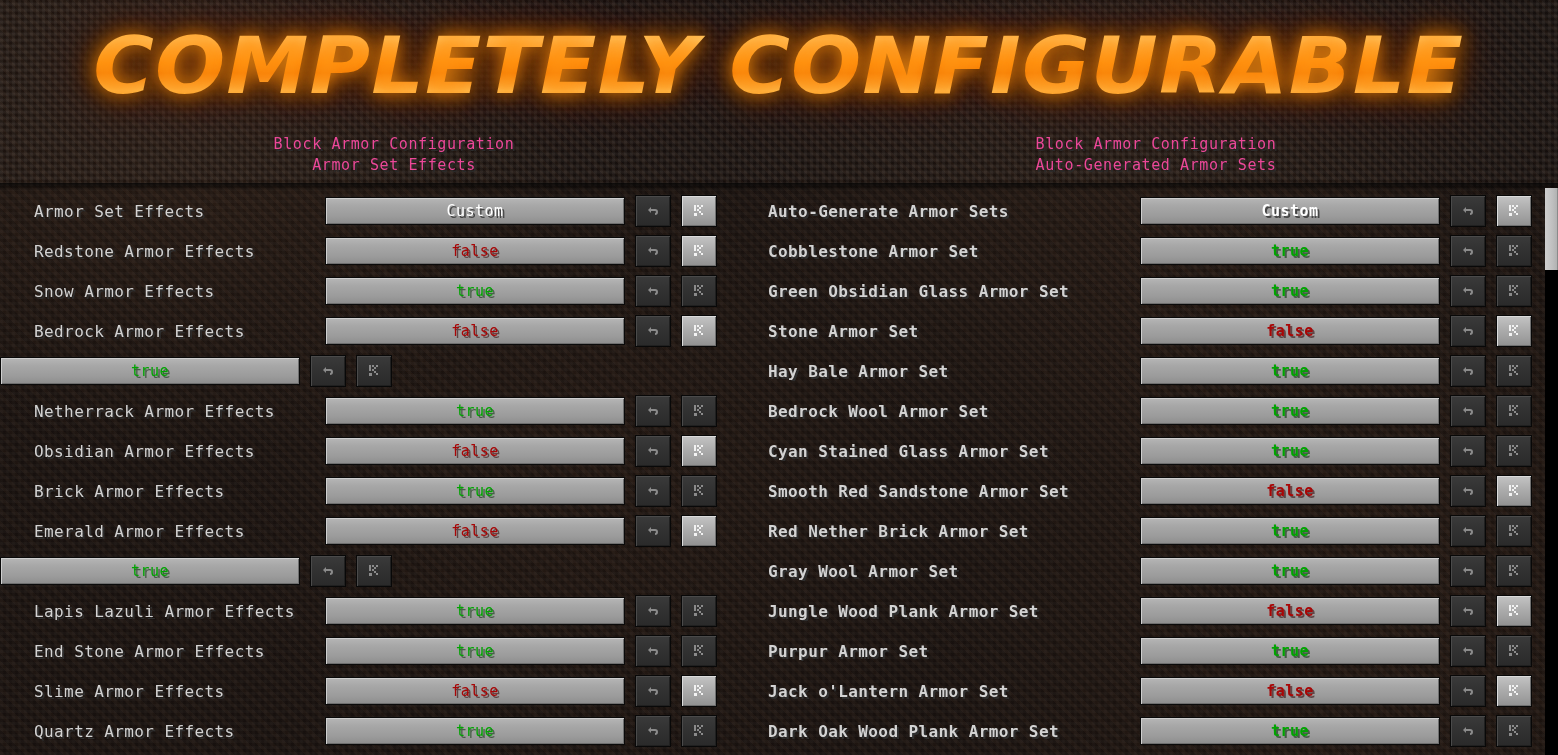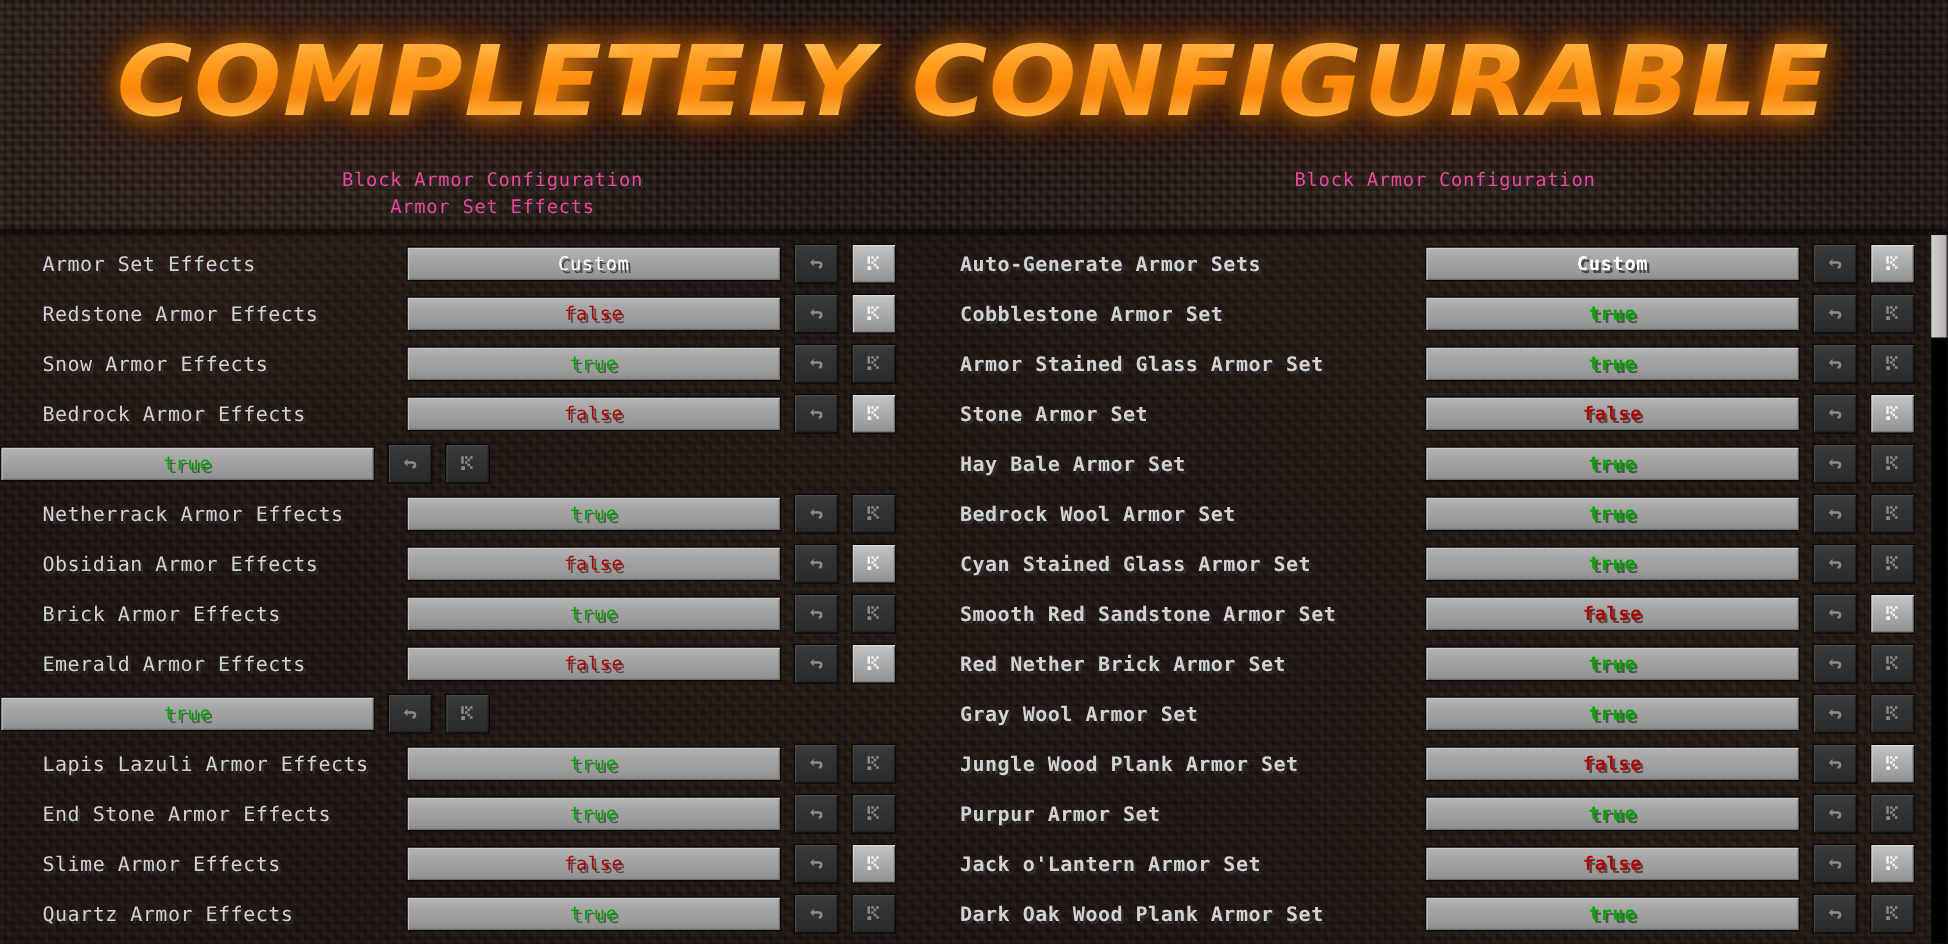--- a/index.html
+++ b/index.html
@@ -163,20 +163,21 @@
   <div id="title">COMPLETELY CONFIGURABLE</div>
 </div>
 
 <div class="panel-head" id="head-left">
   <div>Block Armor Configuration</div>
   <div>Armor Set Effects</div>
 </div>
 
 <div class="panel-head" id="head-right">
   <div>Block Armor Configuration</div>
+  <div>Auto-Generated Armor Sets</div>
 </div>
 
 <div class="col" id="col-left">
     <div class="row">
       <div class="row-label">Armor Set Effects</div>
       <div class="val-btn">
         <span class="val-custom">Custom</span>
       </div>
       <div class="icon-btn disabled">
         <span>
@@ -599,21 +600,21 @@
             <rect x="10" y="2" width="2" height="2"></rect>
             <rect x="6" y="6" width="2" height="2"></rect>
             <rect x="3" y="10" width="3" height="3"></rect>
             <rect x="8" y="8" width="2" height="2"></rect>
             <rect x="10" y="10" width="2" height="2"></rect>
           </svg>
         </span>
       </div>
     </div>
     <div class="row">
-      <div class="row-label">Armor Stained Glass Armor Set</div>
+      <div class="row-label">Green Obsidian Glass Armor Set</div>
       <div class="val-btn">
         <span class="val-true">true</span>
       </div>
       <div class="icon-btn disabled">
         <span>
           <svg width="16" height="16" viewBox="0 0 16 16" fill="none" stroke-width="0">
             <path d="M3 7 L6 4 L6 6 L10 6 Q13 6 13 9 Q13 12 10 12 L10 10 Q11 10 11 9 Q11 8 10 8 L6 8 L6 10 Z"></path>
           </svg>
         </span>
       </div>

